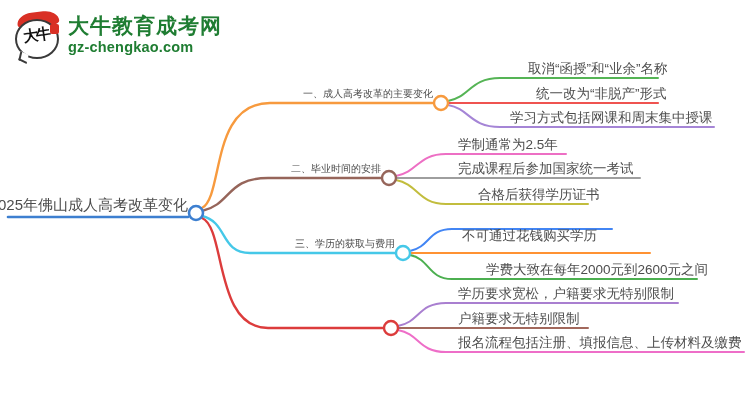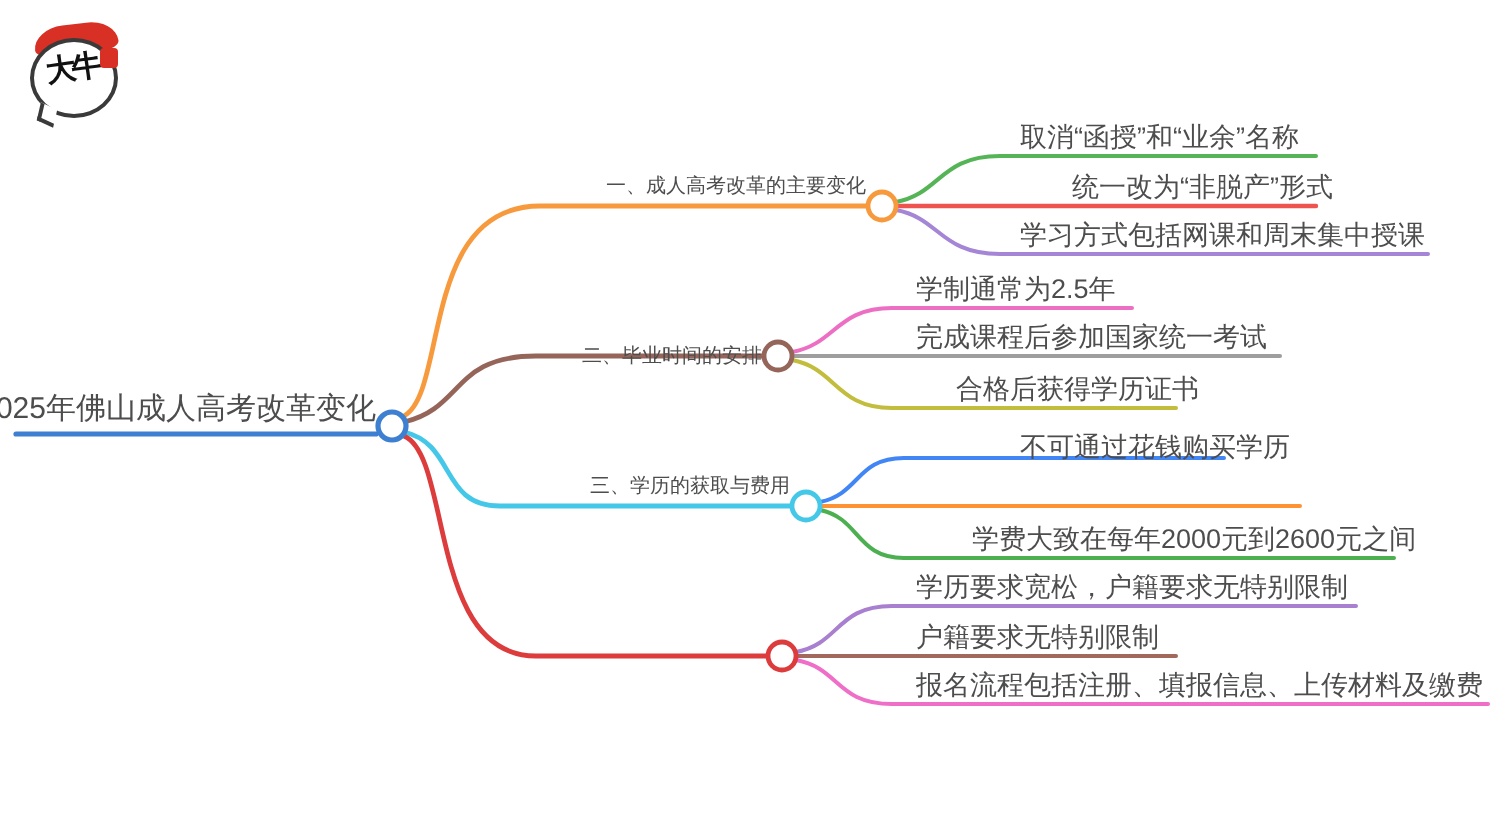--- a/index.html
+++ b/index.html
@@ -60,20 +60,24 @@
 <div class="stage">
 
   <div class="logo">
     <div class="badge">
       <div class="badge-cap"></div>
       <div class="badge-circle"></div>
       <span class="badge-text">大牛</span>
       <div class="badge-seal"></div>
       <div class="badge-tail"></div>
     </div>
+    <div class="logo-txt">
+      <div class="site-name">大牛教育成考网</div>
+      <div class="site-url">gz-chengkao.com</div>
+    </div>
   </div>
 
   <svg class="wires" width="750" height="410" viewBox="0 0 750 410">
 
     <path d="M 8 217 L 188 217" fill="none" stroke-width="2.6" stroke-linecap="round" stroke="#3d7fd0"></path>
 
     <path d="M 202 208 C 224 196 210 103 270 103 L 433 103" fill="none" stroke-width="2.4" stroke-linecap="round" stroke="#f79a3e"></path>
     <path d="M 448 101 C 470 97 470 78 500 78 L 658 78" fill="none" stroke-width="2" stroke-linecap="round" stroke="#55b455"></path>
     <path d="M 448 103 L 658 103" fill="none" stroke-width="2.2" stroke-linecap="round" stroke="#ef5350"></path>
     <path d="M 448 105 C 470 109 470 127 500 127 L 714 127" fill="none" stroke-width="2" stroke-linecap="round" stroke="#a585d6"></path>
@@ -96,30 +100,30 @@
     <circle cx="196" cy="213" r="7" fill="#fff" stroke-width="2.6" stroke="#3d7fd0"></circle>
     <circle cx="441" cy="103" r="7" fill="#fff" stroke-width="2.4" stroke="#f79a3e"></circle>
     <circle cx="389" cy="178" r="7" fill="#fff" stroke-width="2.4" stroke="#96655a"></circle>
     <circle cx="403" cy="253" r="7" fill="#fff" stroke-width="2.4" stroke="#45c8e8"></circle>
     <circle cx="391" cy="328" r="7" fill="#fff" stroke-width="2.4" stroke="#dc3c3c"></circle>
   </svg>
 
   <div class="lbl root" style="right:562px; top:195px;">2025年佛山成人高考改革变化</div>
 
   <div class="lbl branch" style="right:317px; top:84px;">一、成人高考改革的主要变化</div>
-  <div class="lbl leaf" style="left:510px; top:59px;text-align:center;">取消“函授”和“业余”名称</div>
+  <div class="lbl leaf" style="left:528px; top:59px;text-align:center;">取消“函授”和“业余”名称</div>
   <div class="lbl leaf" style="left:536px; top:84px;">统一改为“非脱产”形式</div>
   <div class="lbl leaf" style="left:510px; top:108px;">学习方式包括网课和周末集中授课</div>
 
-  <div class="lbl branch" style="right:369px; top:169px;">二、毕业时间的安排</div>
+  <div class="lbl branch" style="right:369px; top:159px;">二、毕业时间的安排</div>
   <div class="lbl leaf" style="left:458px; top:135px;">学制通常为2.5年</div>
   <div class="lbl leaf" style="left:458px; top:159px;">完成课程后参加国家统一考试</div>
   <div class="lbl leaf" style="left:458px; top:185px;margin-left:20px;">合格后获得学历证书</div>
 
   <div class="lbl branch" style="right:355px; top:234px;">三、学历的获取与费用</div>
-  <div class="lbl leaf" style="left:462px; top:214px;margin-left:48px;">不可通过花钱购买学历</div>
+  <div class="lbl leaf" style="left:462px; top:226px;">不可通过花钱购买学历</div>
   <div class="lbl leaf" style="left:462px; top:260px;margin-left:24px;">学费大致在每年2000元到2600元之间</div>
 
   <div class="lbl leaf" style="left:458px; top:284px;">学历要求宽松，户籍要求无特别限制</div>
   <div class="lbl leaf" style="left:458px; top:309px;">户籍要求无特别限制</div>
   <div class="lbl leaf" style="left:458px; top:333px;">报名流程包括注册、填报信息、上传材料及缴费</div>
 
 </div>
 
 </body></html>

